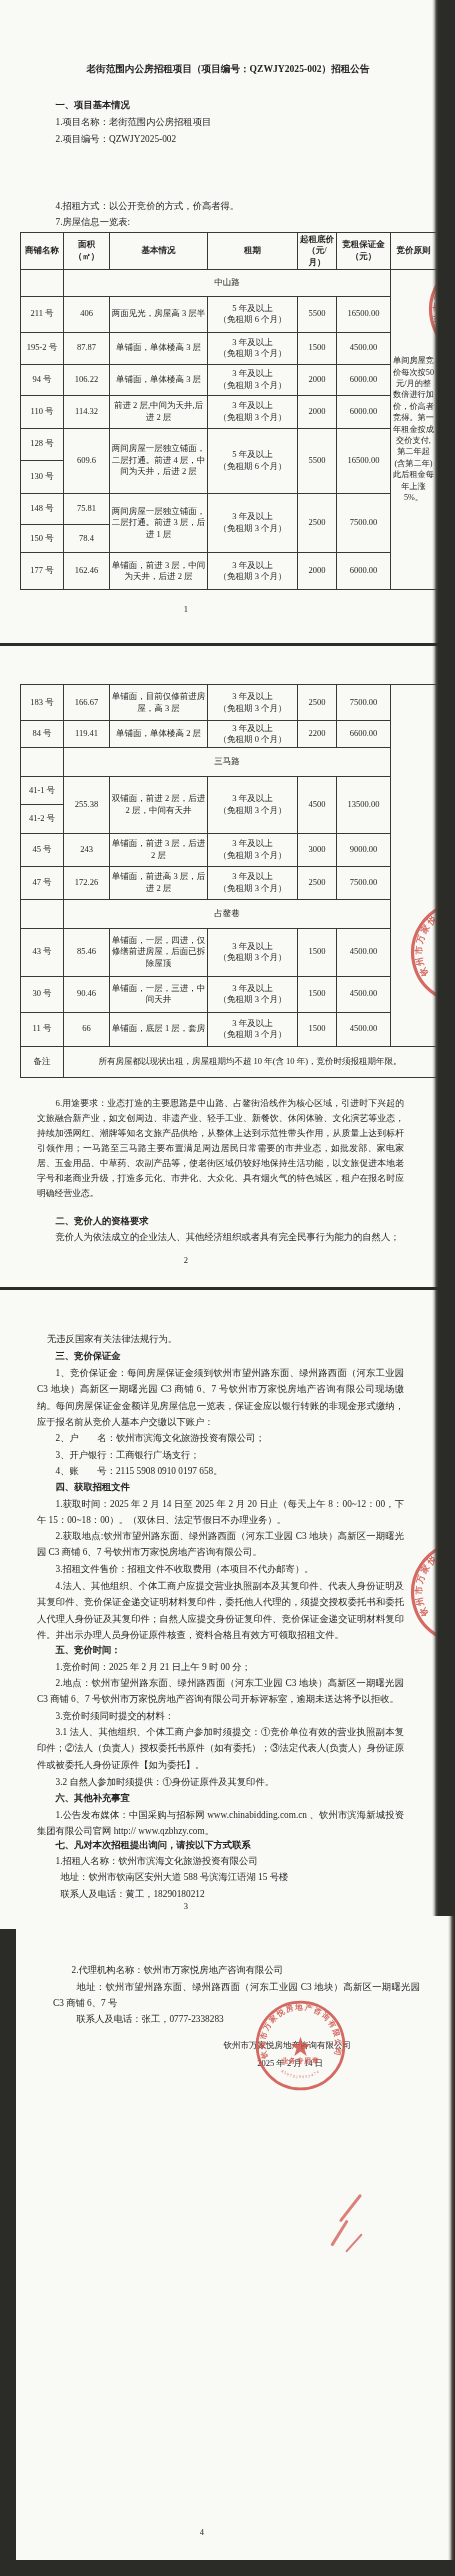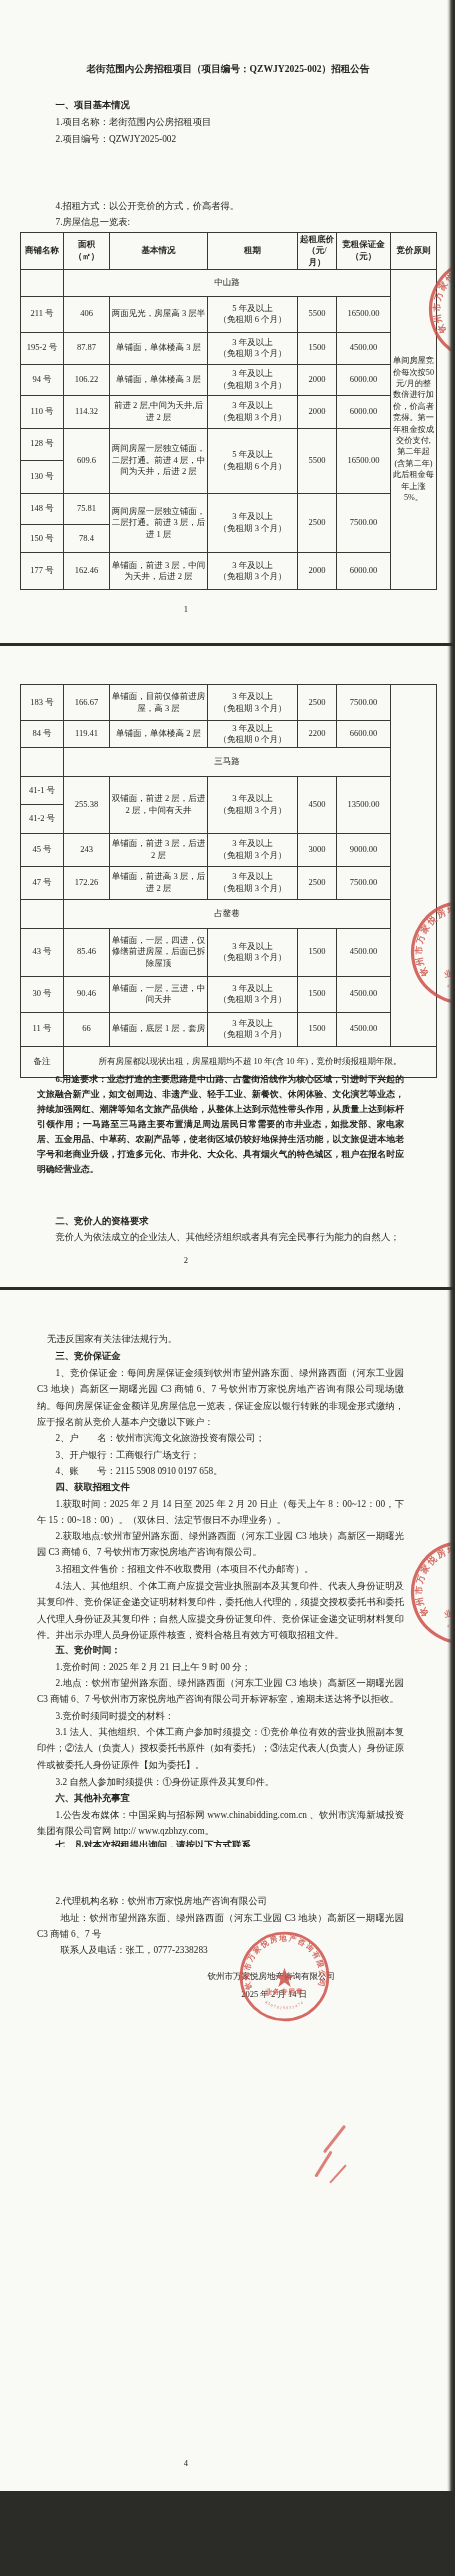--- a/index.html
+++ b/index.html
@@ -1,22 +1,22 @@
 <!DOCTYPE html>
 <html style="font-size:11.4px"><head>
 <meta charset="utf-8">
 <style>
   html,body{margin:0;padding:0;}
   body{background:#2b2b27;font-family:"Liberation Serif","DejaVu Serif",serif;color:#262422;}
   #doc{position:relative;width:456px;height:2576px;background:#2b2b27;overflow:hidden;margin:0;}
-  .page{position:absolute;left:0;width:438px;background:#f9f9f6;overflow:hidden;padding-left:15px;}
+  .page{position:absolute;left:0;width:438px;background:#f9f9f6;overflow:hidden;}
   #pg1{top:0;height:643px;}
   #pg2{top:646px;height:641px;}
   #pg3{top:1290px;height:639px;}
-  #pg4{top:1847px;height:644px;}
+  #pg4{top:1916px;height:644px;margin-left:16px;}
   .scan-edge{position:absolute;right:0;top:0;bottom:0;width:6.4px;
     background:linear-gradient(to right, rgba(70,70,62,0), rgba(70,70,62,.28) 35%, #4c4c44 70%, #34342e);}
   .par{position:absolute;left:37px;width:367px;line-height:16.4px;font-size:9.3px;text-align:justify;}
   .ind{text-indent:18.5px;}
   .ind2{text-indent:23.5px;}
   .hd{font-weight:bold;}
   .title{position:absolute;left:0;width:456px;text-align:center;font-weight:bold;font-size:9.6px;}
   .pn{position:absolute;left:178px;width:15.7px;text-align:center;font-size:8.5px;}
   table.t{position:absolute;left:20px;border-collapse:collapse;table-layout:fixed;width:416px;font-size:8.5px;}
   table.t td,table.t th{border:1.1px solid #3a3a34;padding:0.7px 1.4px;text-align:center;vertical-align:middle;
@@ -295,21 +295,21 @@
         <td>1500</td>
         <td>4500.00</td>
       </tr>
       <tr class="rh44r">
         <td>备注</td>
         <td class="remark-txt" colspan="6">所有房屋都以现状出租，房屋租期均不超 10 年(含 10 年)，竞价时须报租期年限。</td>
       </tr>
     </tbody>
       </table>
 
-    <div class="par ind" style="top:426px;font-size:8.8px;line-height:15px;font-weight:700;">6.用途要求：业态打造的主要思路是中山路、占鳌街沿线作为核心区域，引进时下兴起的文旅融合新产业，如文创周边、非遗产业、轻手工业、新餐饮、休闲体验、文化演艺等业态，持续加强网红、潮牌等知名文旅产品供给，从整体上达到示范性带头作用，从质量上达到标杆引领作用；一马路至三马路主要布置满足周边居民日常需要的市井业态，如批发部、家电家居、五金用品、中草药、农副产品等，使老街区域仍较好地保持生活功能，以文旅促进本地老字号和老商业升级，打造多元化、市井化、大众化、具有烟火气的特色城区，租户在报名时应明确经营业态。</div>
+    <div class="par ind" style="top:450px;font-size:8.8px;line-height:15px;font-weight:400;">6.用途要求：业态打造的主要思路是中山路、占鳌街沿线作为核心区域，引进时下兴起的文旅融合新产业，如文创周边、非遗产业、轻手工业、新餐饮、休闲体验、文化演艺等业态，持续加强网红、潮牌等知名文旅产品供给，从整体上达到示范性带头作用，从质量上达到标杆引领作用；一马路至三马路主要布置满足周边居民日常需要的市井业态，如批发部、家电家居、五金用品、中草药、农副产品等，使老街区域仍较好地保持生活功能，以文旅促进本地老字号和老商业升级，打造多元化、市井化、大众化、具有烟火气的特色城区，租户在报名时应明确经营业态。</div>
     <div class="par hd ind" style="top:567px">二、竞价人的资格要求</div>
     <div class="par ind" style="top:583px">竞价人为依法成立的企业法人、其他经济组织或者具有完全民事行为能力的自然人；</div>
     <div class="pn" style="top:609px">2</div>
     <svg class="seal seal-frag" viewBox="0 0 150 150" width="107" height="107" style="left:409px;top:253px">
         <use href="#sealArt"></use>
       </svg>
     <div class="scan-edge"></div>
   </div>
 
   <div class="page" id="pg3">

